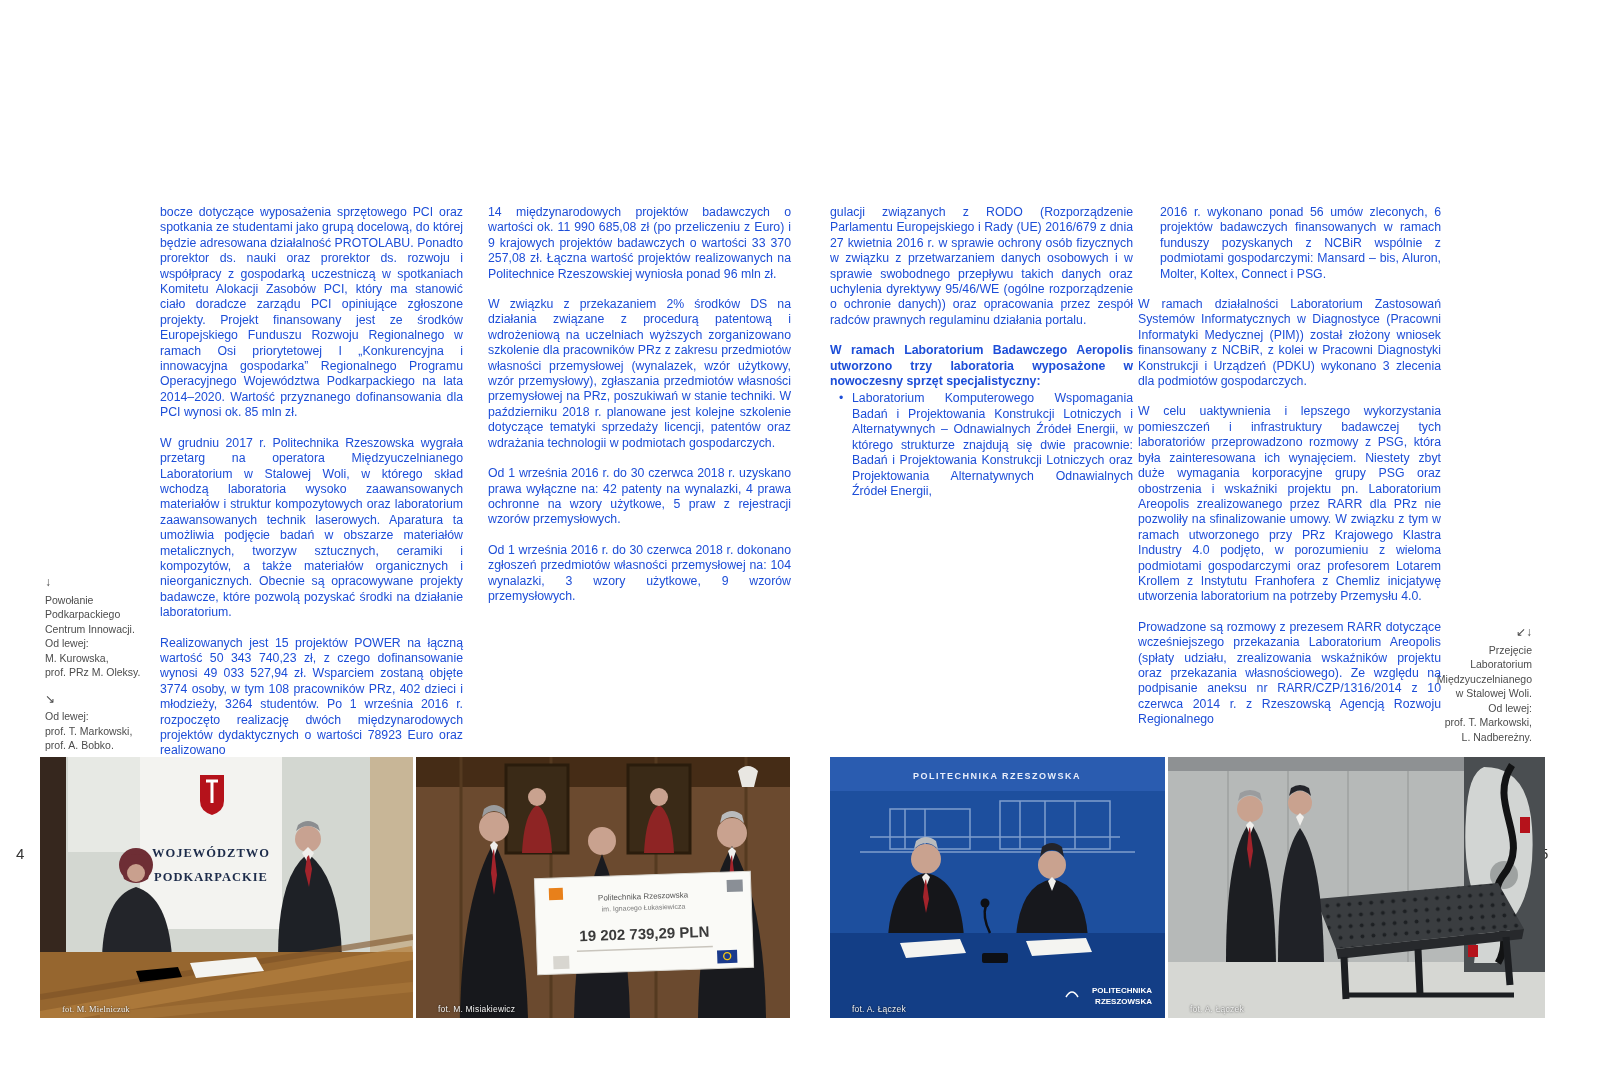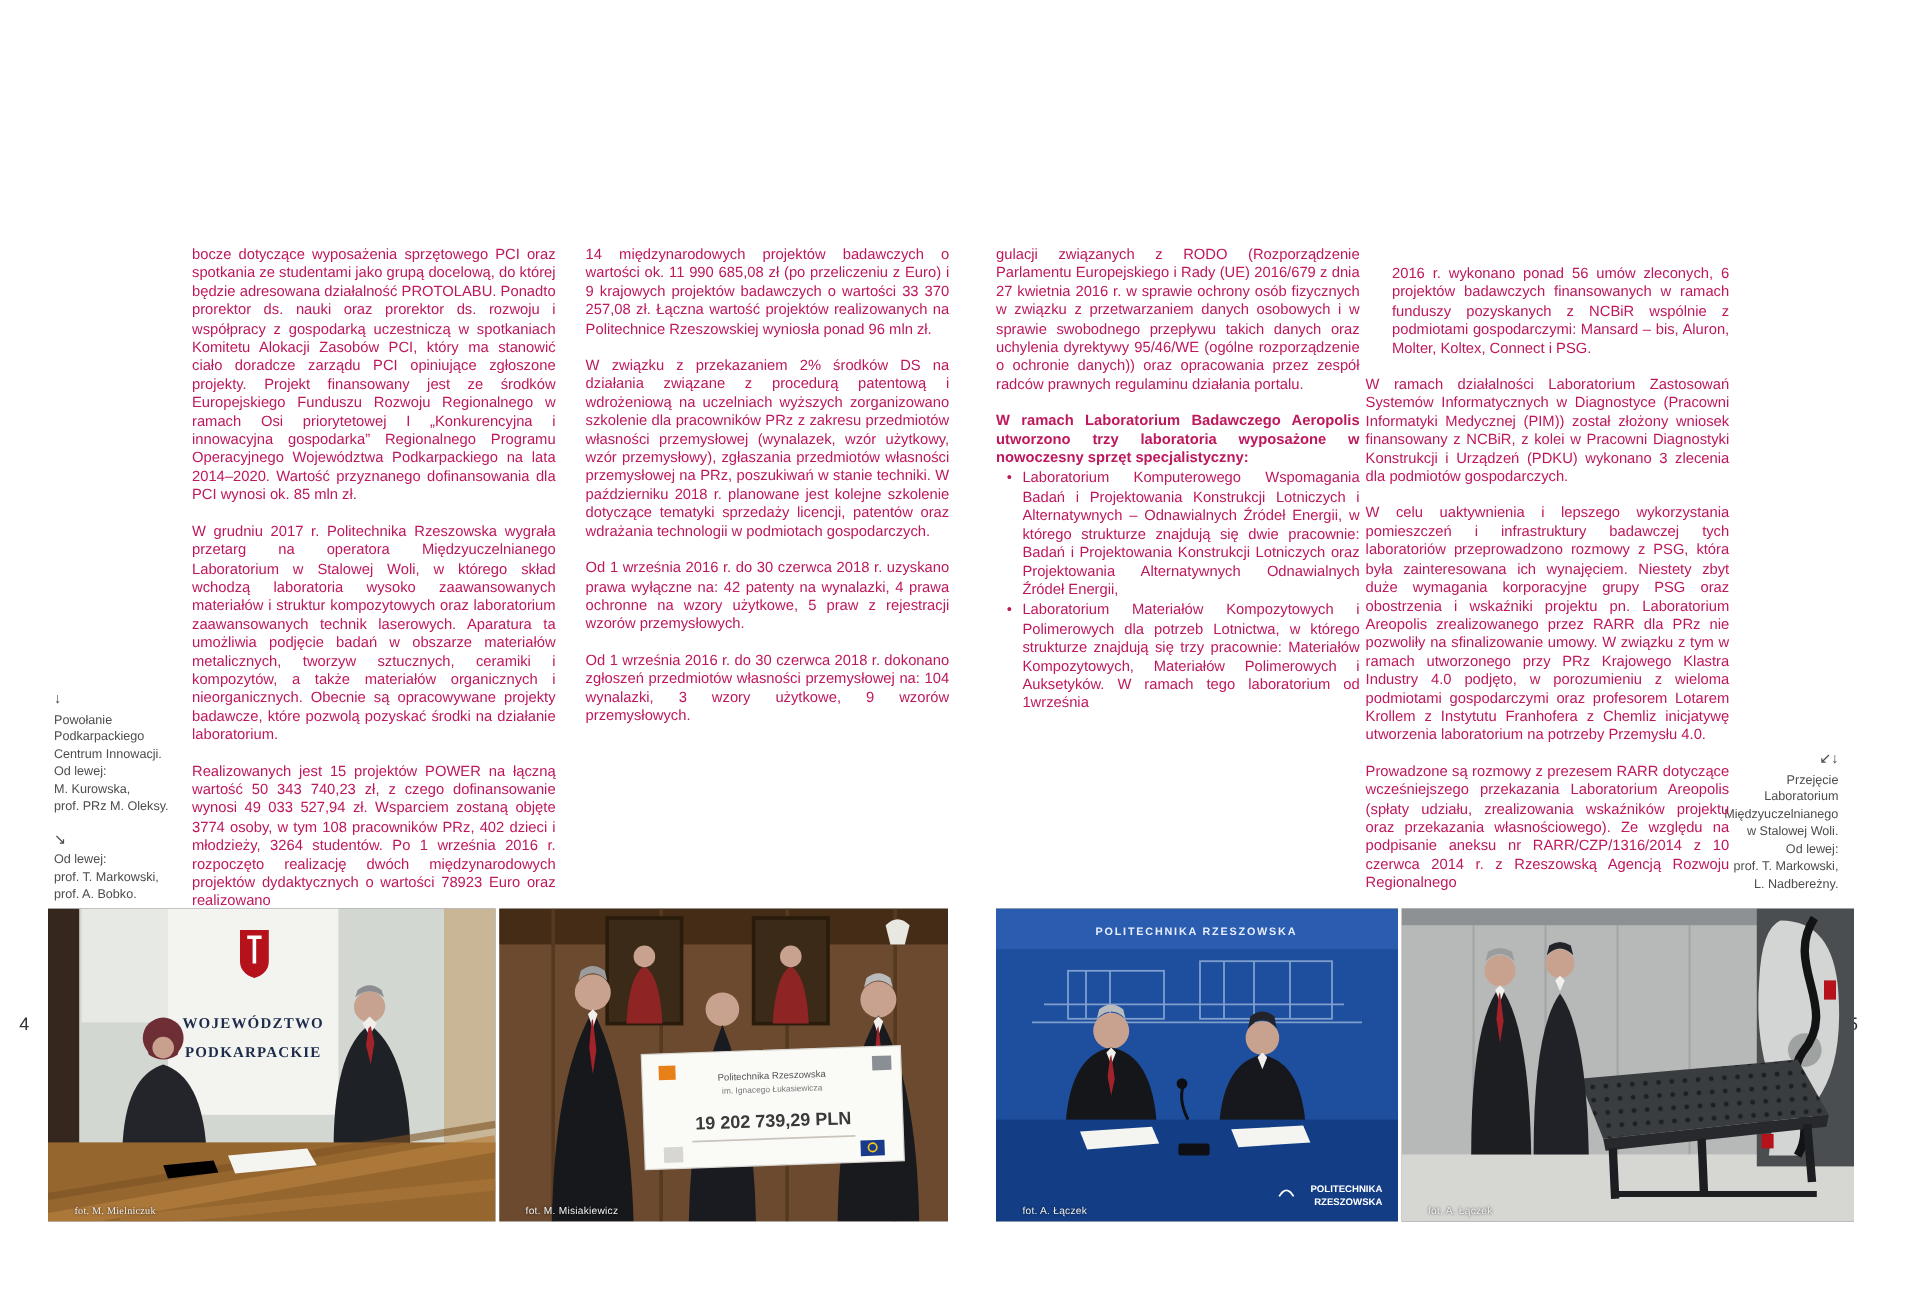--- a/index.html
+++ b/index.html
@@ -1,21 +1,21 @@
 <!DOCTYPE html>
 <html><head>
 <meta charset="utf-8">
 <style>
   html,body{margin:0;padding:0;background:#ffffff;}
   body{font-family:"Liberation Sans", sans-serif; color:#262626;}
   .spread{position:relative;width:1600px;height:1085px;background:#fff;overflow:hidden;}
 
   
-  .col{position:absolute;top:205px;width:303px;font-size:12.3px;line-height:15.4px;text-align:justify;color:#be185d;}
-  #col1{left:160px;} #col2{left:488px;} #col3{left:830px;} #col4{left:1138px;margin-top:16px;}
+  .col{position:absolute;top:205px;width:303px;font-size:12.3px;line-height:15.4px;text-align:justify;color:#1d4ed8;}
+  #col1{left:160px;} #col2{left:488px;} #col3{left:830px;} #col4{left:1138px;}
   .para{margin:0 0 15px 0;}
   .para.tight{margin-bottom:2px;font-weight:bold;}
   .para.bullet{margin:0 0 2px 0;padding-left:22px;position:relative;}
   .para.bullet::before{content:"\2022";position:absolute;left:9px;top:0;}
   .para.hang-indent{padding-left:22px;}
 
   
   .caption{position:absolute;font-size:10.5px;line-height:14.5px;color:#4c4c4c;}
   .caption .cap-arrow{font-size:12px;margin-bottom:3px;color:#4c4c4c;}
   .caption .cap-arrow.second{margin-top:12px;}
@@ -82,21 +82,20 @@
   <div class="col" id="col2">
       <p class="para">14 międzynarodowych projektów badawczych o wartości ok. 11 990 685,08 zł (po przeliczeniu z Euro) i 9 krajowych projektów badawczych o wartości 33 370 257,08 zł. Łączna wartość projektów realizowanych na Politechnice Rzeszowskiej wyniosła ponad 96 mln zł.</p>
       <p class="para">W związku z przekazaniem 2% środków DS na działania związane z procedurą patentową i wdrożeniową na uczelniach wyższych zorganizowano szkolenie dla pracowników PRz z zakresu przedmiotów własności przemysłowej (wynalazek, wzór użytkowy, wzór przemysłowy), zgłaszania przedmiotów własności przemysłowej na PRz, poszukiwań w stanie techniki. W październiku 2018 r. planowane jest kolejne szkolenie dotyczące tematyki sprzedaży licencji, patentów oraz wdrażania technologii w podmiotach gospodarczych.</p>
       <p class="para">Od 1 września 2016 r. do 30 czerwca 2018 r. uzyskano prawa wyłączne na: 42 patenty na wynalazki, 4 prawa ochronne na wzory użytkowe, 5 praw z rejestracji wzorów przemysłowych.</p>
       <p class="para">Od 1 września 2016 r. do 30 czerwca 2018 r. dokonano zgłoszeń przedmiotów własności przemysłowej na: 104 wynalazki, 3 wzory użytkowe, 9 wzorów przemysłowych.</p>
     </div>
   <div class="col" id="col3">
       <p class="para">gulacji związanych z RODO (Rozporządzenie Parlamentu Europejskiego i Rady (UE) 2016/679 z dnia 27 kwietnia 2016 r. w sprawie ochrony osób fizycznych w związku z przetwarzaniem danych osobowych i w sprawie swobodnego przepływu takich danych oraz uchylenia dyrektywy 95/46/WE (ogólne rozporządzenie o ochronie danych)) oraz opracowania przez zespół radców prawnych regulaminu działania portalu.</p>
       <p class="para tight">W ramach Laboratorium Badawczego Aeropolis utworzono trzy laboratoria wyposażone w nowoczesny sprzęt specjalistyczny:</p>
       <p class="para bullet">Laboratorium Komputerowego Wspomagania Badań i Projektowania Konstrukcji Lotniczych i Alternatywnych – Odnawialnych Źródeł Energii, w którego strukturze znajdują się dwie pracownie: Badań i Projektowania Konstrukcji Lotniczych oraz Projektowania Alternatywnych Odnawialnych Źródeł Energii,</p>
-      <p class="para bullet">Laboratorium Materiałów Kompozytowych i Polimerowych dla potrzeb Lotnictwa, w którego strukturze znajdują się trzy pracownie: Materiałów Kompozytowych, Materiałów Polimerowych i Auksetyków. W ramach tego laboratorium od 1września</p>
     </div>
   <div class="col" id="col4">
       <p class="para hang-indent">2016 r. wykonano ponad 56 umów zleconych, 6 projektów badawczych finansowanych w ramach funduszy pozyskanych z NCBiR wspólnie z podmiotami gospodarczymi: Mansard – bis, Aluron, Molter, Koltex, Connect i PSG.</p>
       <p class="para">W ramach działalności Laboratorium Zastosowań Systemów Informatycznych w Diagnostyce (Pracowni Informatyki Medycznej (PIM)) został złożony wniosek finansowany z NCBiR, z kolei w Pracowni Diagnostyki Konstrukcji i Urządzeń (PDKU) wykonano 3 zlecenia dla podmiotów gospodarczych.</p>
       <p class="para">W celu uaktywnienia i lepszego wykorzystania pomieszczeń i infrastruktury badawczej tych laboratoriów przeprowadzono rozmowy z PSG, która była zainteresowana ich wynajęciem. Niestety zbyt duże wymagania korporacyjne grupy PSG oraz obostrzenia i wskaźniki projektu pn. Laboratorium Areopolis zrealizowanego przez RARR dla PRz nie pozwoliły na sfinalizowanie umowy. W związku z tym w ramach utworzonego przy PRz Krajowego Klastra Industry 4.0 podjęto, w porozumieniu z wieloma podmiotami gospodarczymi oraz profesorem Lotarem Krollem z Instytutu Franhofera z Chemliz inicjatywę utworzenia laboratorium na potrzeby Przemysłu 4.0.</p>
       <p class="para">Prowadzone są rozmowy z prezesem RARR dotyczące wcześniejszego przekazania Laboratorium Areopolis (spłaty udziału, zrealizowania wskaźników projektu oraz przekazania własnościowego). Ze względu na podpisanie aneksu nr RARR/CZP/1316/2014 z 10 czerwca 2014 r. z Rzeszowską Agencją Rozwoju Regionalnego</p>
     </div>
 
   <div class="photo" id="photo1">
     <svg viewBox="0 0 373 261" preserveAspectRatio="none">

